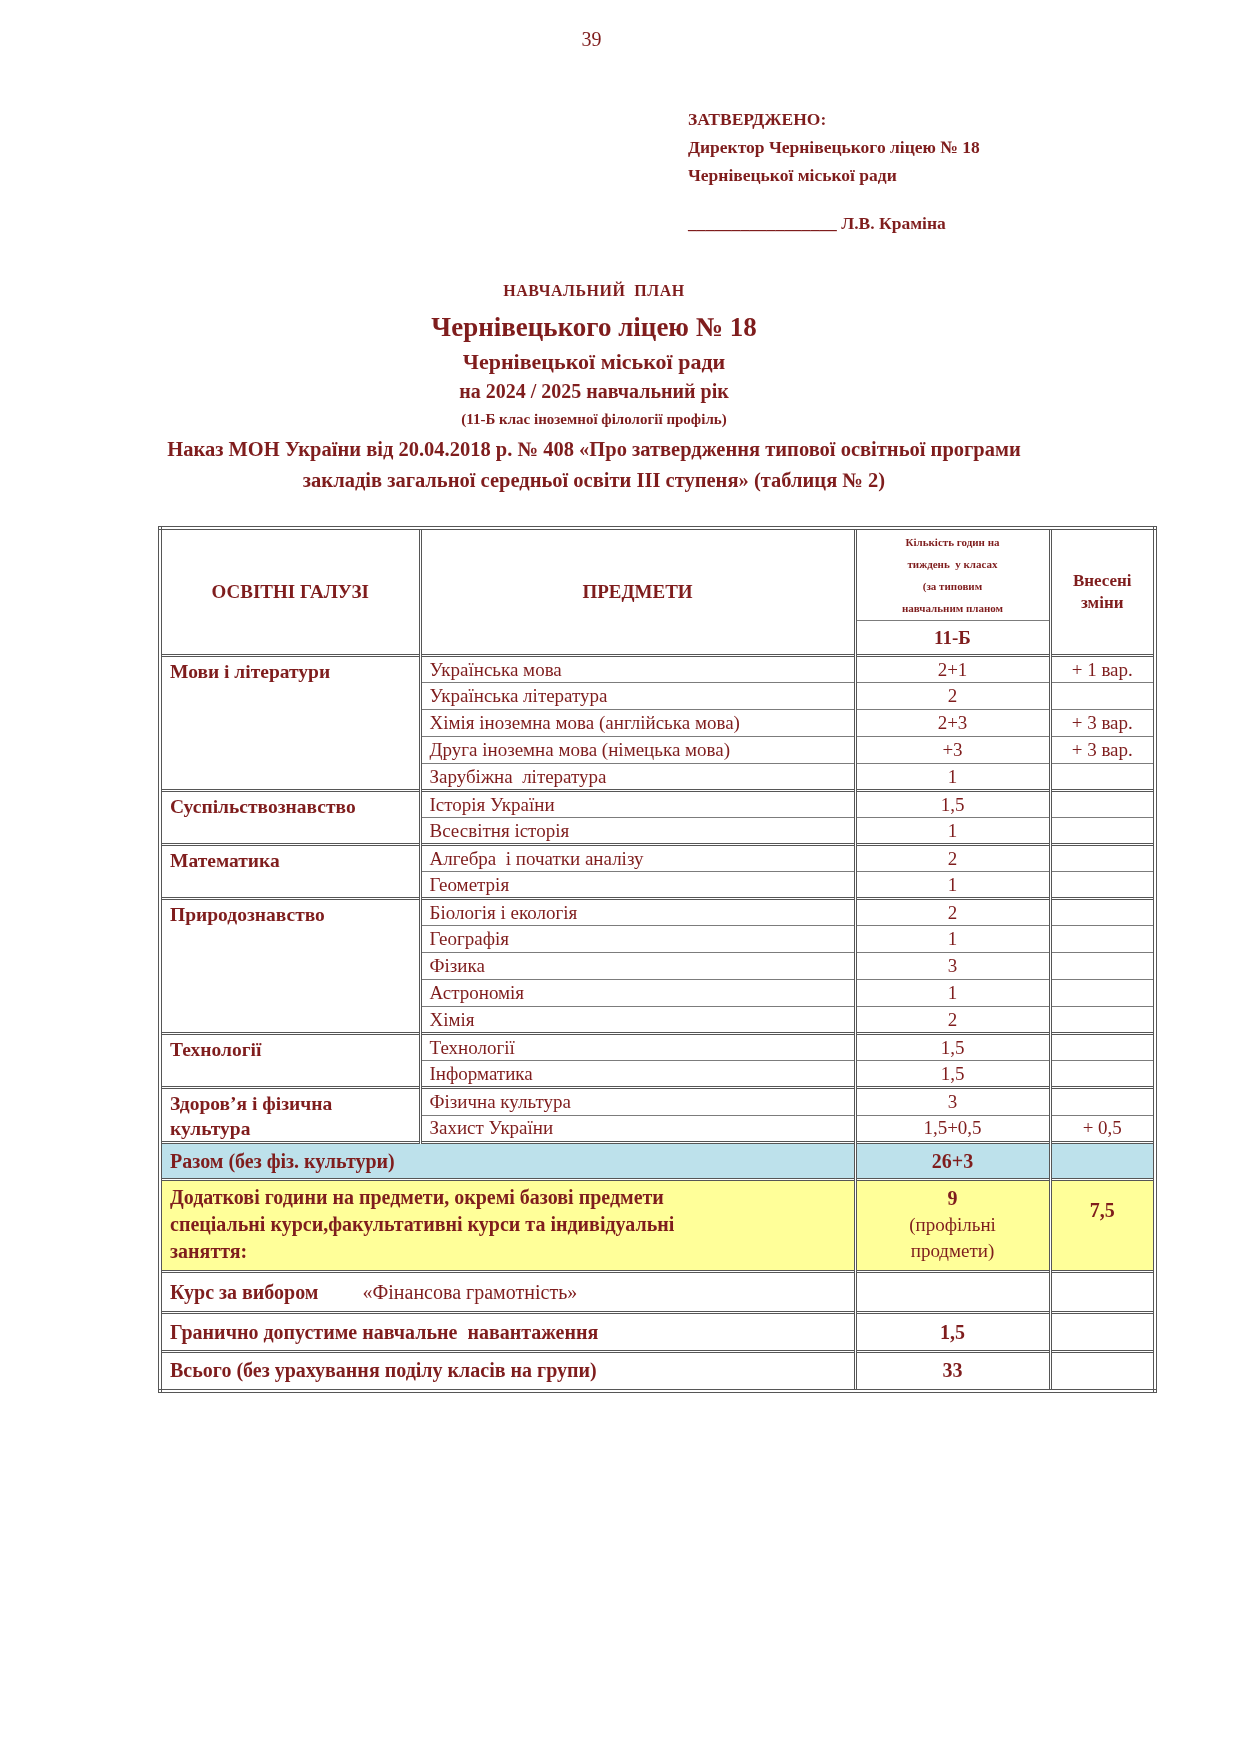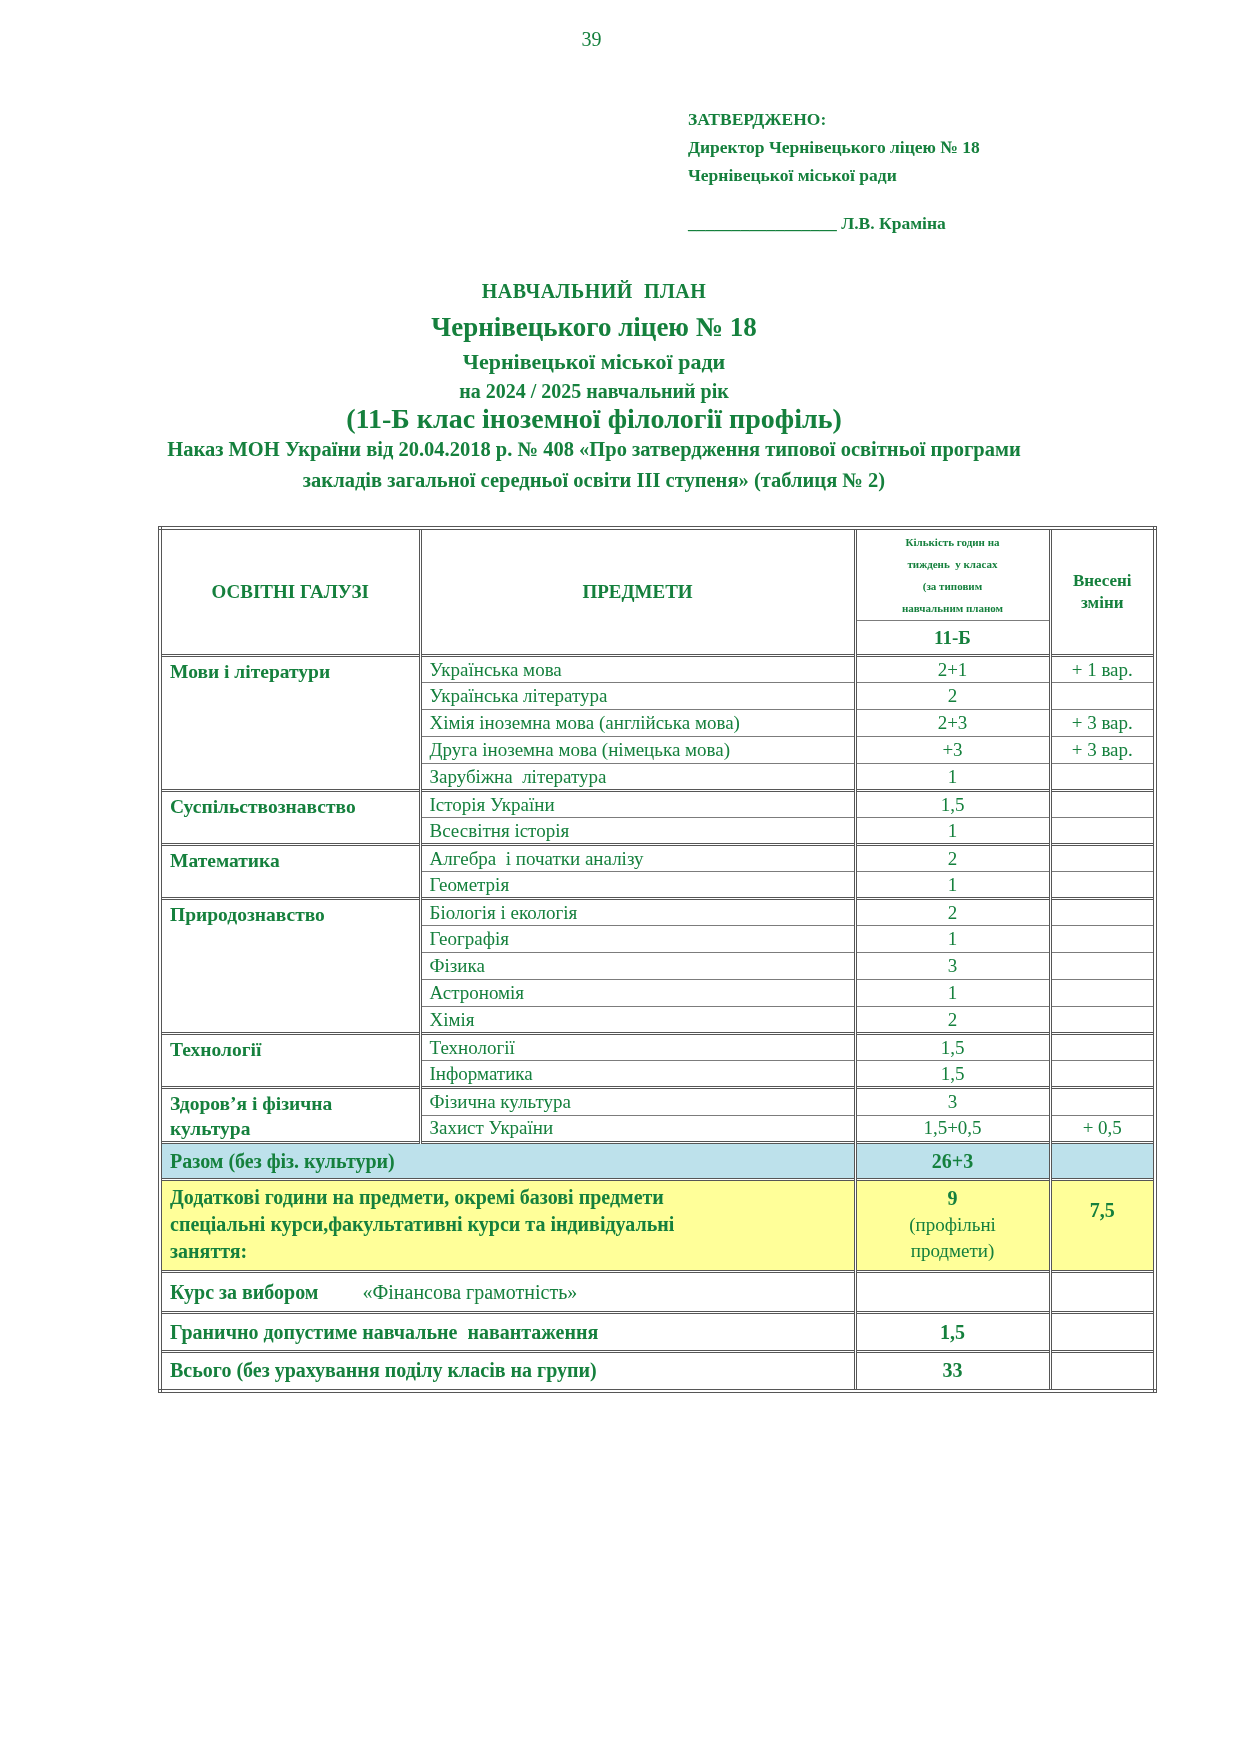--- a/index.html
+++ b/index.html
@@ -1,31 +1,31 @@
 <!DOCTYPE html>
 <html style="--summary_blue: #bde1eb; --extra_yellow: #ffff99;"><head>
 <meta charset="utf-8">
 <style>
   html,body { margin:0; padding:0; background:#e8e8e8; }
   .page {
     width:1241px; height:1755px; background:#ffffff; margin:0 auto;
-    font-family:"Liberation Serif", serif; color:#15803d; position:relative;
+    font-family:"Liberation Serif", serif; color:#7f1d1d; position:relative;
     box-sizing:border-box; overflow:hidden;
   }
   .page-number { width:1183px; text-align:center; padding-top:28px; font-size:20px; }
   .approval { margin:54px 0 0 688px; font-weight:bold; font-size:17.5px; line-height:28px; }
   .approval .sig  { margin-top:20px; }
   .approval .date { margin-top:7px; }
   .title-block { width:892px; margin:36px 0 0 148px; text-align:center; font-weight:bold; }
   .title-block div { white-space:pre-wrap; }
-  .t1 { font-size:20px; line-height:36px; letter-spacing:.5px; }
+  .t1 { font-size:16px; line-height:36px; letter-spacing:.5px; }
   .t2 { font-size:27px; line-height:37px; }
   .t3 { font-size:22px; line-height:32px; }
   .t4 { font-size:20px; line-height:27px; }
-  .t5 { font-size:28px; line-height:28px; }
+  .t5 { font-size:15px; line-height:28px; }
   .t6 { font-size:20.5px; line-height:31px; margin-top:1px; }
 
   table.plan {
     margin:30px 0 0 158px; border-collapse:collapse;
     border:4px double #565656; table-layout:fixed; width:995px;
   }
   .plan th, .plan td {
     border:1px solid #7c7c7c; padding:1px 8px;
     white-space:pre-wrap; overflow:hidden; vertical-align:middle;
   }

